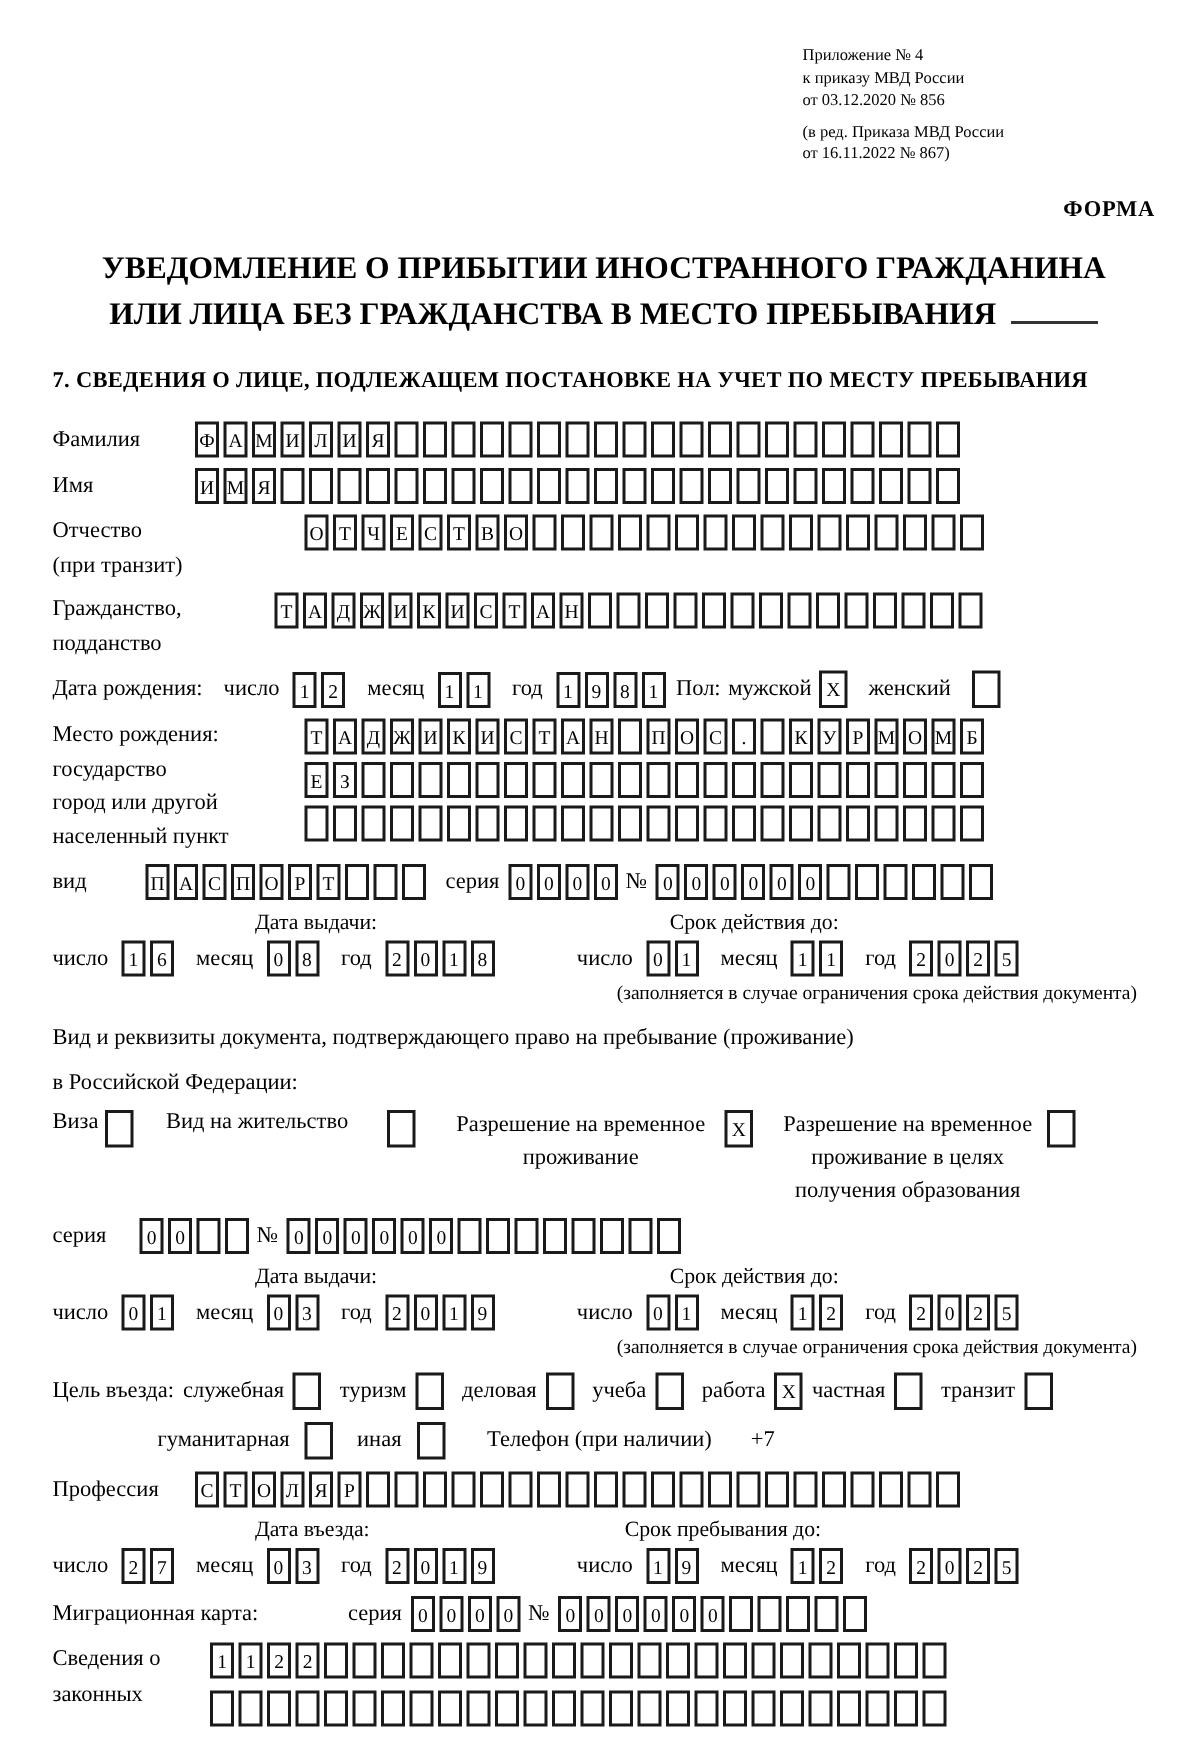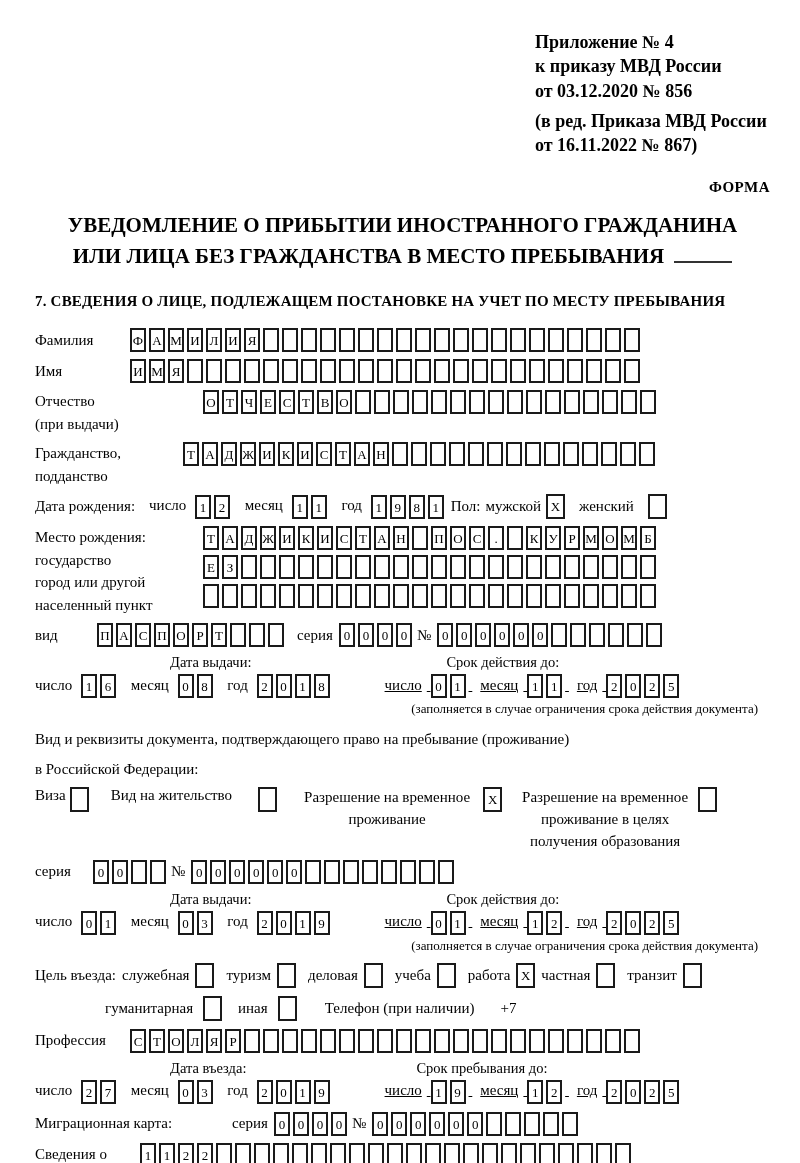--- a/index.html
+++ b/index.html
@@ -5,21 +5,21 @@
   * { margin:0; padding:0; box-sizing:border-box; }
   html,body { background:#fff; }
   body {
     width:800px; height:1163px; margin:0 auto;
     font-family:"Liberation Serif","DejaVu Serif",serif;
     color:#000; font-size:15px; position:relative; overflow:hidden;
   }
   .page { padding:30px 30px 20px 35px; }
 
   
-  .appendix { margin-left:auto; width:235px; font-size:18px; line-height:1.35;font-weight:bold; }
+  .appendix { margin-left:auto; width:235px; font-size:11px; line-height:1.35; }
   .appendix .rev { margin-top:6px; }
   .forma { text-align:right; font-weight:bold; font-size:15px; letter-spacing:.5px; margin:22px 0 14px 0; }
 
   
   .title { text-align:center; font-weight:bold; font-size:21px; line-height:1.45; margin-bottom:22px; }
   .blank { display:inline-block; width:58px; border-bottom:2px solid #333; margin-left:10px; vertical-align:baseline; }
 
   .sec-heading { font-weight:bold; font-size:15px; margin-bottom:18px; letter-spacing:.2px; }
 
   
@@ -45,21 +45,21 @@
   .dl { margin:0 5px 0 0; }
   .dg { white-space:nowrap; }
   .dg .dl { margin-left:8px; }
   .dg .dl:first-child { margin-left:0; }
 
   .dhead { display:flex; font-size:14.5px; margin-bottom:3px; }
   .dhead .h1 { margin-left:135px; }
   .dhead .h2 { margin-left:195px; }
   .dhead2 .h2 { margin-left:170px; }
   .drow { display:flex; align-items:center; margin-bottom:3px; }
-  .drow .right { margin-left:52px;text-decoration:underline; }
+  .drow .right { margin-left:52px; }
   .note-r { font-size:13px; text-align:right; padding-right:12px; margin-bottom:9px; }
 
   .intro { line-height:1.8; margin-bottom:3px; }
 
   .optlbl { text-align:center; line-height:1.45; }
 
   .purpose { display:flex; align-items:center; margin-bottom:8px; }
   .purpose .p { margin-right:6px; }
   .purpose .cb { margin-right:12px; }
 
@@ -92,21 +92,21 @@
   </div>
 
   <div class="row">
     <span class="lbl w95">Имя</span>
     <span class="cells"><span class="c">И</span><span class="c">М</span><span class="c">Я</span><span class="c"></span><span class="c"></span><span class="c"></span><span class="c"></span><span class="c"></span><span class="c"></span><span class="c"></span><span class="c"></span><span class="c"></span><span class="c"></span><span class="c"></span><span class="c"></span><span class="c"></span><span class="c"></span><span class="c"></span><span class="c"></span><span class="c"></span><span class="c"></span><span class="c"></span><span class="c"></span><span class="c"></span><span class="c"></span><span class="c"></span><span class="c"></span></span>
   </div>
 
   <div class="rowtop">
     <span class="lbl w165 stack">
       <div>Отчество</div>
-      <div>(при выдачи)</div>
+      <div>(при транзит)</div>
     </span>
     <span class="cells"><span class="c">О</span><span class="c">Т</span><span class="c">Ч</span><span class="c">Е</span><span class="c">С</span><span class="c">Т</span><span class="c">В</span><span class="c">О</span><span class="c"></span><span class="c"></span><span class="c"></span><span class="c"></span><span class="c"></span><span class="c"></span><span class="c"></span><span class="c"></span><span class="c"></span><span class="c"></span><span class="c"></span><span class="c"></span><span class="c"></span><span class="c"></span><span class="c"></span><span class="c"></span></span>
   </div>
 
   <div class="rowtop">
     <span class="lbl w145 stack">
       <div>Гражданство,</div>
       <div>подданство</div>
     </span>
     <span class="cells"><span class="c">Т</span><span class="c">А</span><span class="c">Д</span><span class="c">Ж</span><span class="c">И</span><span class="c">К</span><span class="c">И</span><span class="c">С</span><span class="c">Т</span><span class="c">А</span><span class="c">Н</span><span class="c"></span><span class="c"></span><span class="c"></span><span class="c"></span><span class="c"></span><span class="c"></span><span class="c"></span><span class="c"></span><span class="c"></span><span class="c"></span><span class="c"></span><span class="c"></span><span class="c"></span><span class="c"></span></span>

